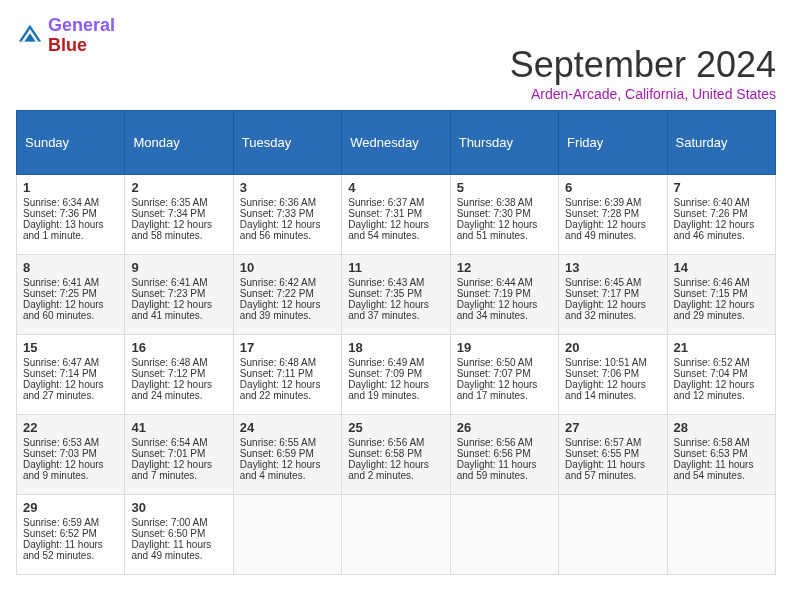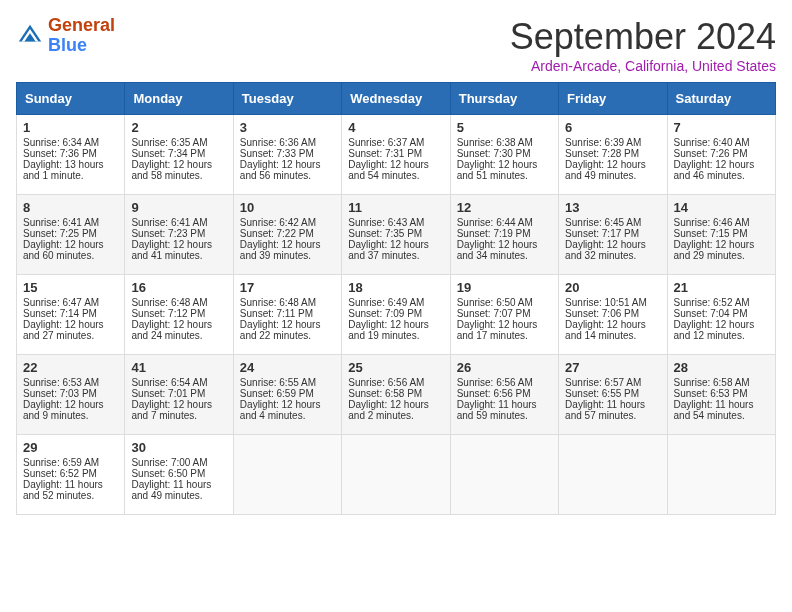--- a/index.html
+++ b/index.html
@@ -19,49 +19,50 @@
     .logo {
       display: flex;
       align-items: center;
       gap: 4px;
     }
     .logo-text {
       font-size: 18px;
       font-weight: bold;
       line-height: 1.1;
     }
-    .logo-general { color: #c2410c; margin-top: 24px; }
-    .logo-blue { color: #3b82f6; }
+    .logo-general { color: #8b5cf6; margin-top: 24px; }
+    .logo-blue { color: #b91c1c; }
     .logo-icon {
       width: 28px;
       height: 28px;
     }
     .title-area {
       text-align: right;
+      margin-top: 28px;
     }
     .month-title {
       font-size: 36px;
       color: #333;
       font-weight: normal;
     }
     .location {
       font-size: 14px;
       color: #a21caf;
     }
     .calendar {
       width: 100%;
       border-collapse: collapse;
       border: 1px solid #ccc;
     }
     .calendar th {
       background-color: #2a6db5;
       color: white;
       font-size: 13px;
-      font-weight: bold;
-      padding: 8px 8px;
+      font-weight: normal;
+      padding: 24px 8px;
       text-align: left;
       border: 1px solid #1a5da5;
     }
     .calendar td {
       vertical-align: top;
       padding: 5px 6px;
       font-size: 10px;
       color: #333;
       border: 1px solid #ddd;
       width: calc(100% / 7);

